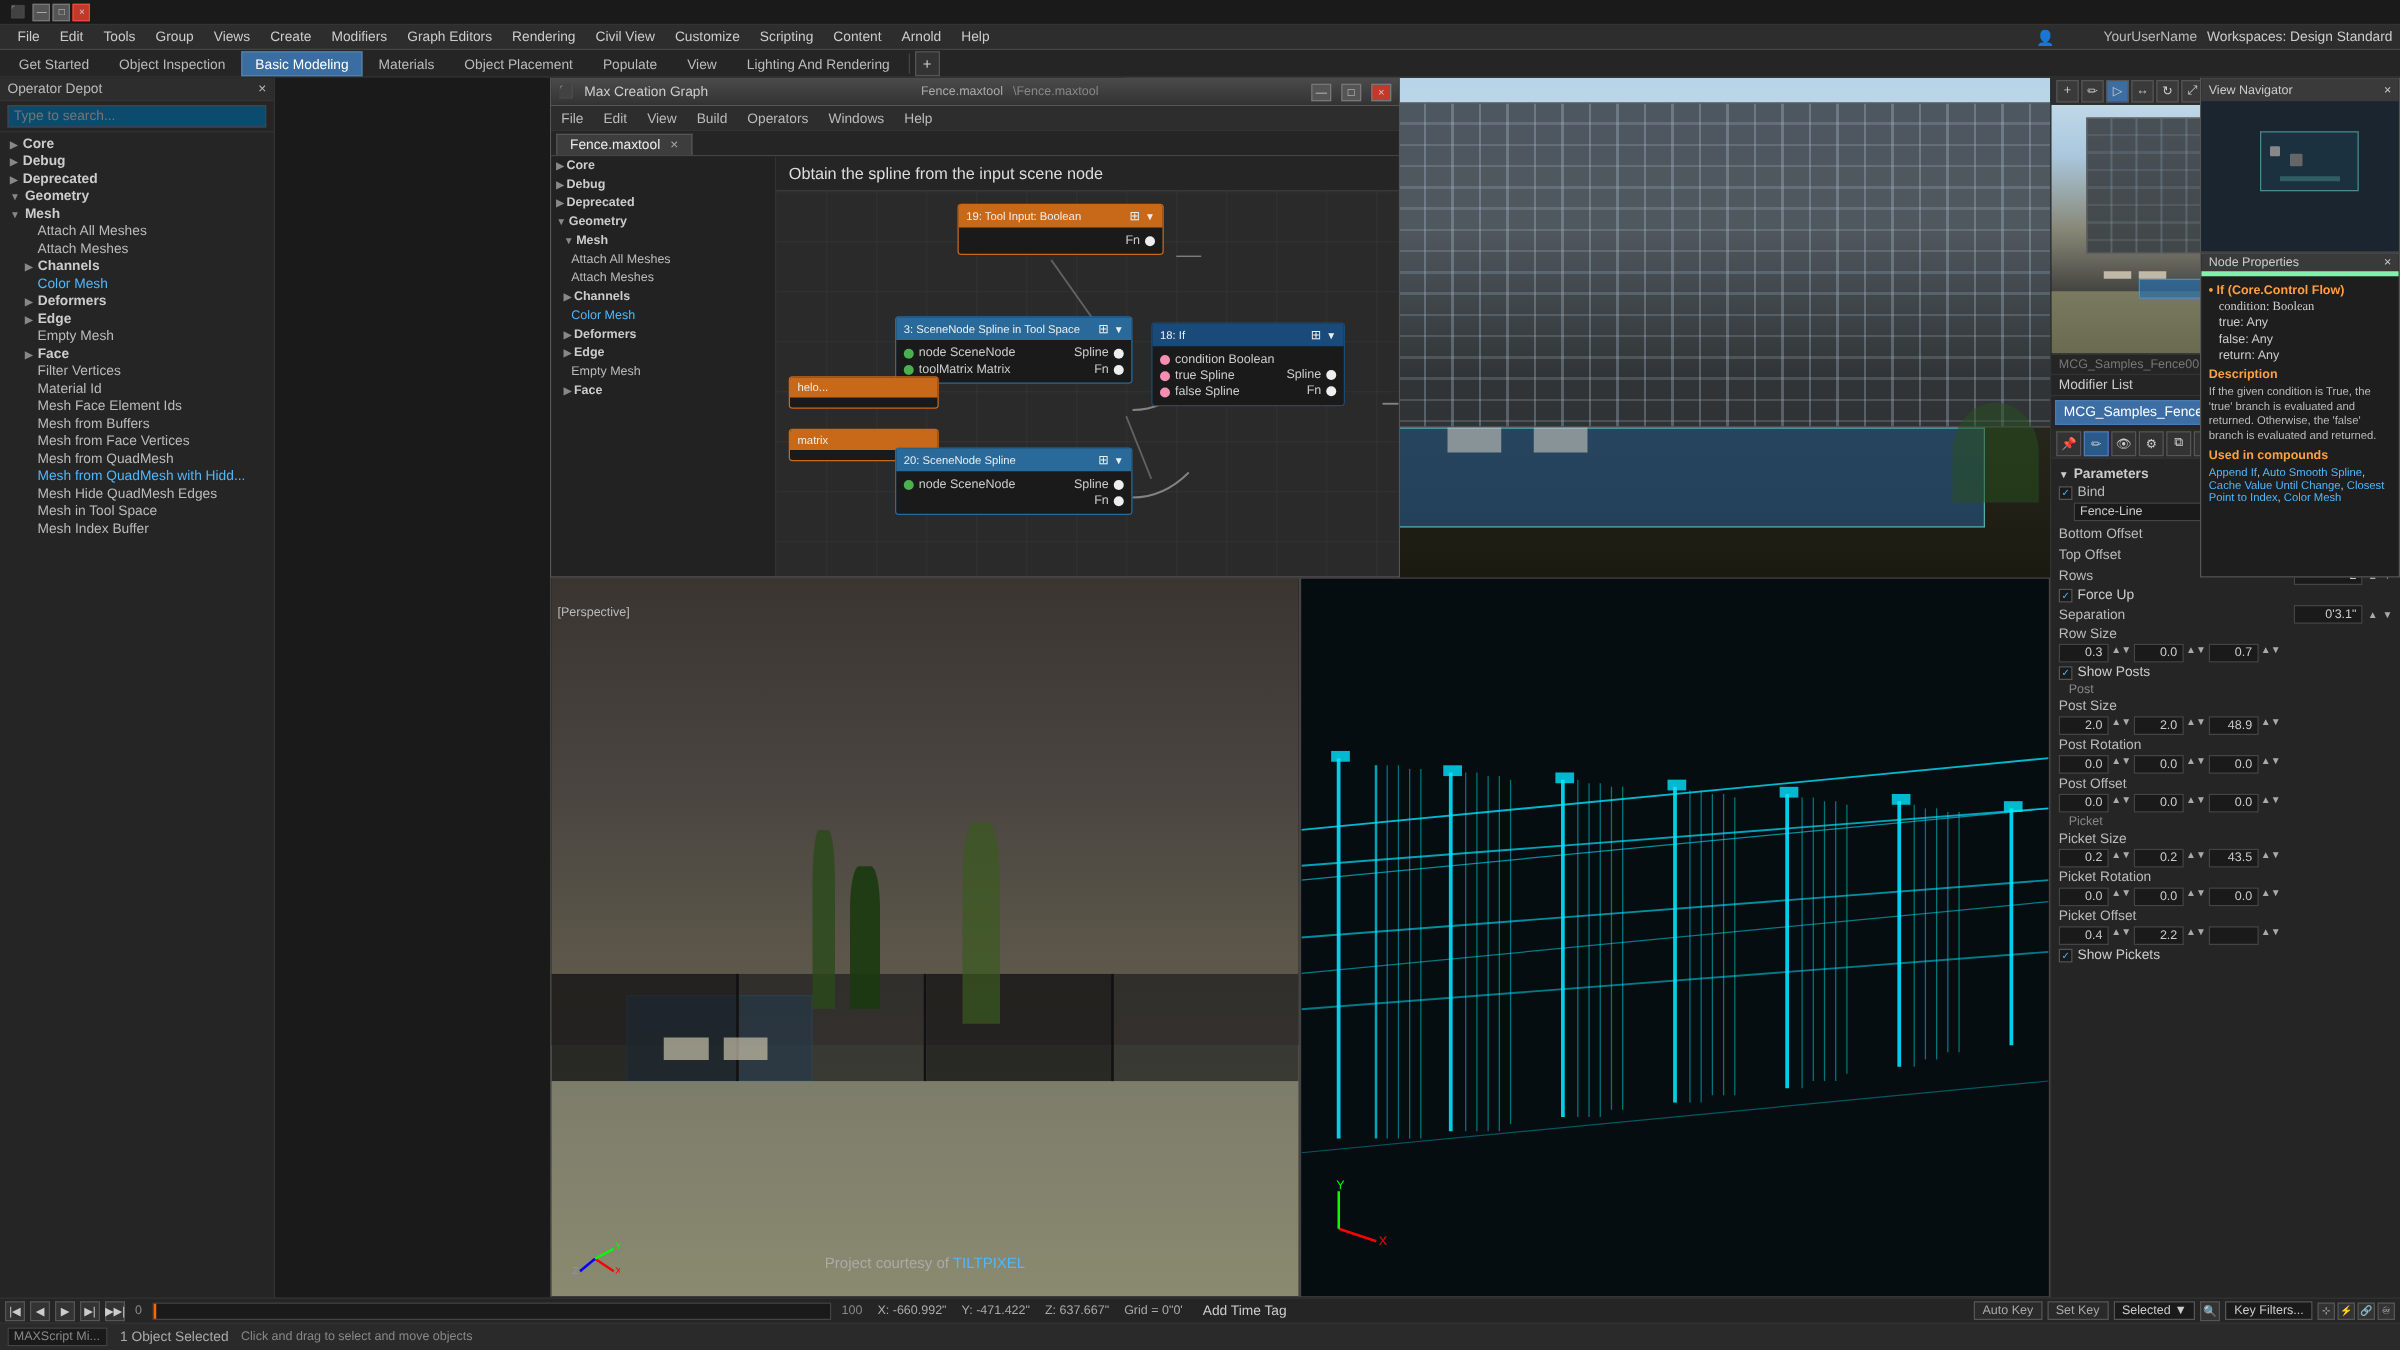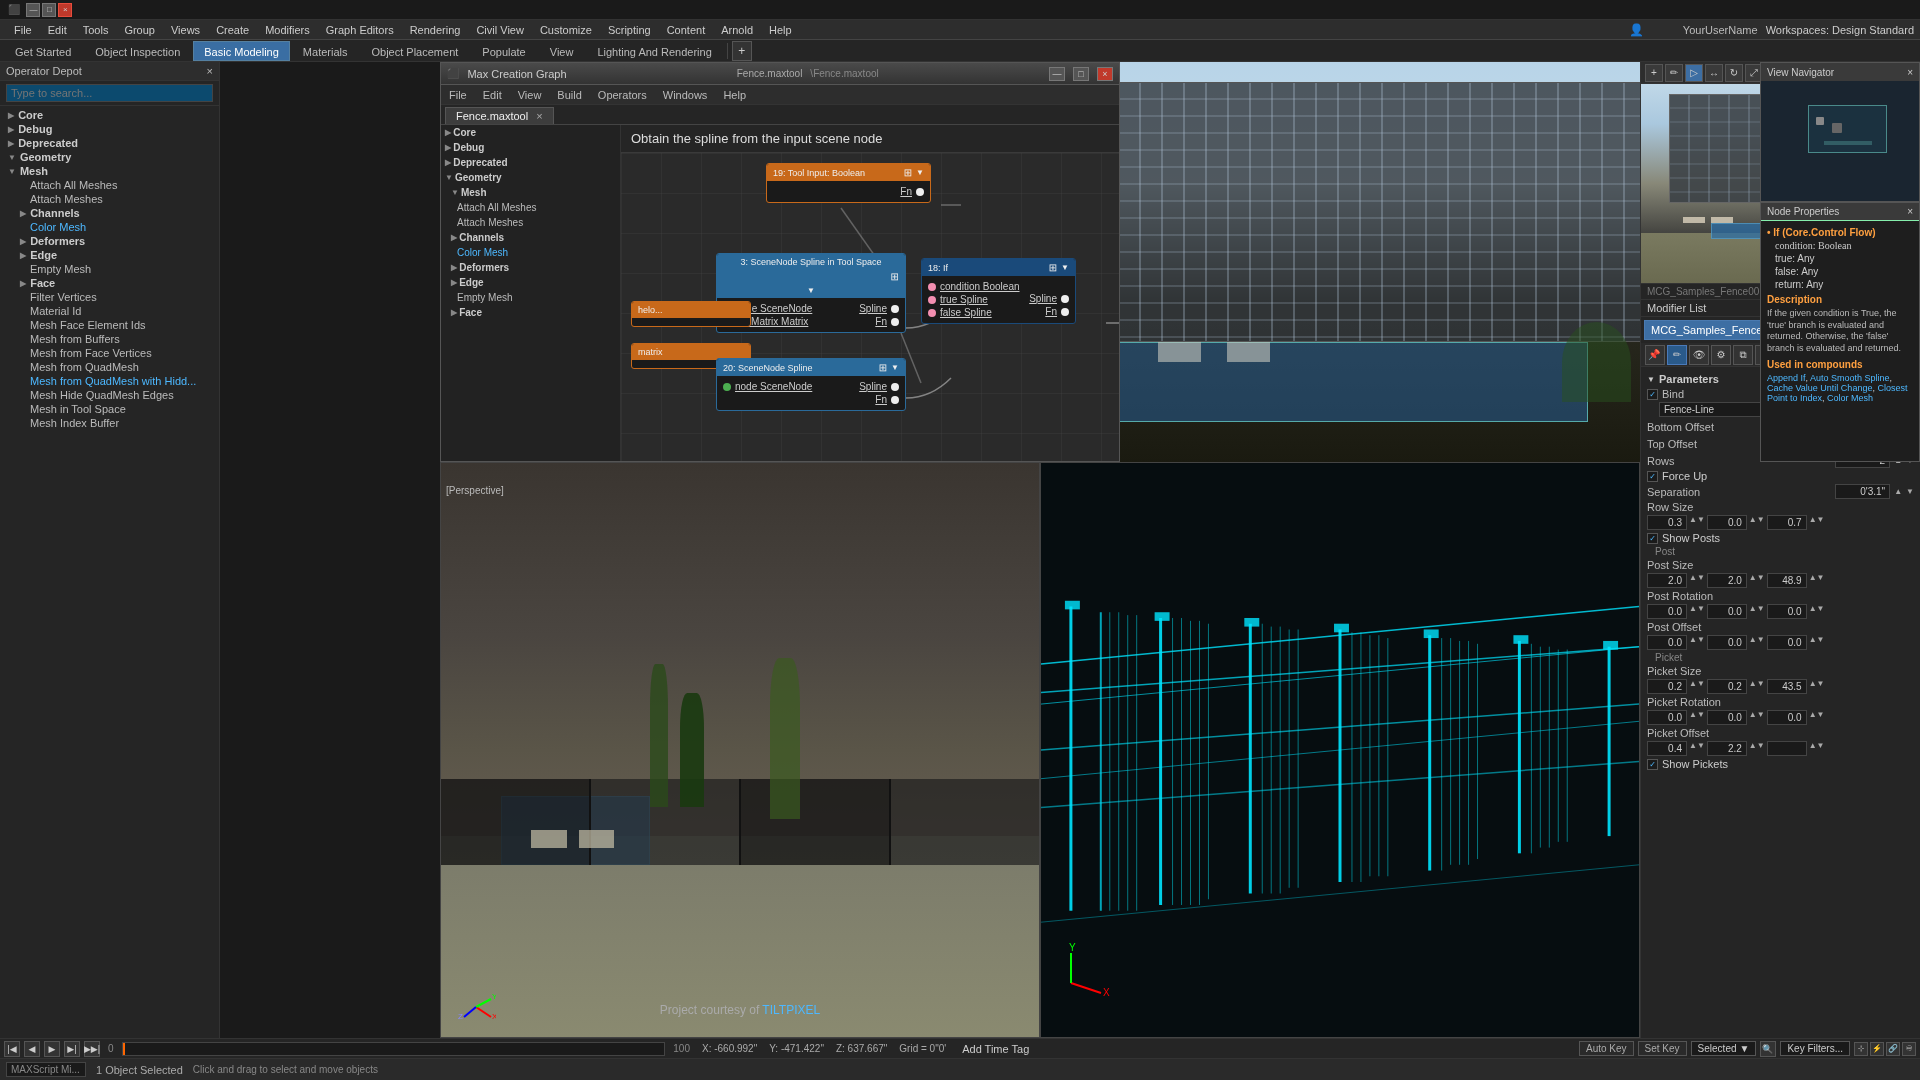--- a/index.html
+++ b/index.html
@@ -188,21 +188,21 @@
       min-width: 120px;
     }
     .node-header {
       padding: 3px 6px;
       color: #eee;
       font-size: 10px;
       display: flex;
       align-items: center;
       gap: 4px;
     }
-    .node-body { padding: 4px 6px; text-decoration: underline; }
+    .node-body { padding: 4px 6px; }
     .node-port {
       display: flex;
       align-items: center;
       gap: 4px;
       padding: 1px 0;
       font-size: 10px;
       color: #ccc;
     }
     .port-dot {
       width: 8px; height: 8px;
@@ -253,21 +253,21 @@
       overflow-y: auto;
     }
     #np-titlebar {
       height: 18px;
       background: #3a3a3a;
       display: flex;
       align-items: center;
       padding: 0 6px;
       font-size: 10px;
       color: #ccc;
-      border-bottom: 1px solid #86efac;
+      border-bottom: 4px solid #86efac;
     }
     #np-content { padding: 6px; font-size: 10px; color: #ccc; overflow-y: auto; flex:1; }
     #np-content p { margin-bottom: 3px; }
     #np-content .np-heading { color: #ffa040; font-weight: bold; margin-top: 4px; }
     #np-content .np-link { color: #4db8ff; cursor: pointer; }
     #np-content ul { margin-left: 10px; }
     #np-content li { margin-bottom: 2px; }
     #np-content .np-item-key { color: #ffa040; font-weight: bold; }
     .viewport {
       border: 1px solid #444;
@@ -640,21 +640,21 @@
               </div>
               <div class="node-body">
                 <div class="node-port" style="justify-content:flex-end;">
                   <span>Fn</span>
                   <span class="port-dot white"></span>
                 </div>
               </div>
             </div>
 
             <div class="mcg-node" style="left:95px;top:100px;width:190px;background:#1a1a1a;border-color:#2a6a9a;">
-              <div class="node-header" style="background:#2a6a9a;border-radius:2px 2px 0 0;flex-direction:column;">
+              <div class="node-header" style="background:#2a6a9a;border-radius:2px 2px 0 0;">
                 <span style="font-size:9px;">3: SceneNode Spline in Tool Space</span>
                 <span style="margin-left:auto;cursor:pointer;color:#eee;">⊞</span>
                 <span style="cursor:pointer;color:#eee;font-size:8px;">▼</span>
               </div>
               <div class="node-body" style="display:flex;gap:4px;">
                 <div style="flex:1;">
                   <div class="node-port">
                       <span class="port-dot green"></span>
                       <span>node SceneNode</span>
                     </div>

